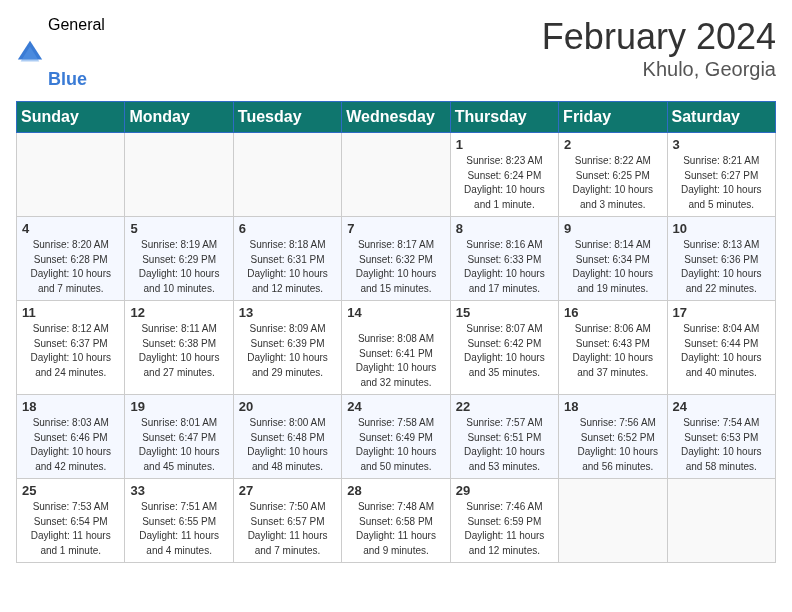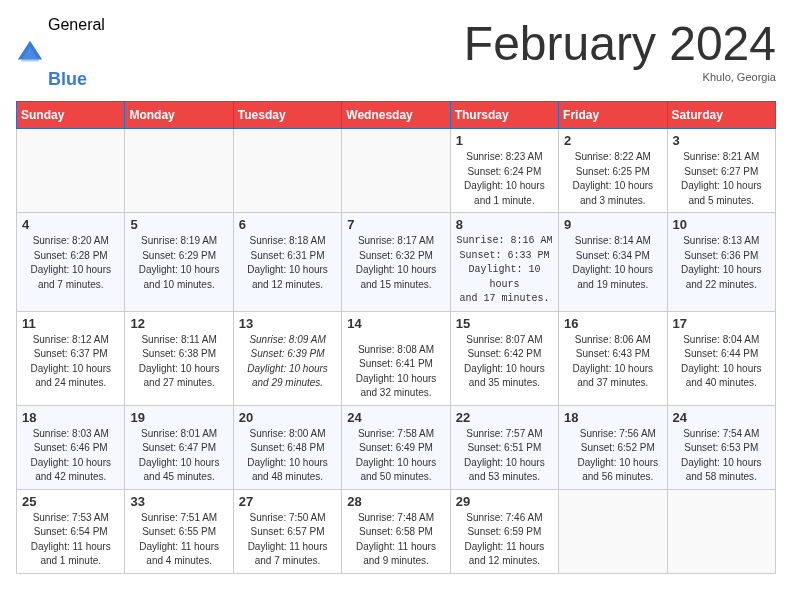--- a/index.html
+++ b/index.html
@@ -33,37 +33,37 @@
       color: #3a7bd5;
     }
     .logo-icon {
       width: 28px;
       height: 28px;
     }
     .title-block {
       text-align: right;
     }
     .title-month {
-      font-size: 48px;
+      font-size: 36px;
       font-weight: 300;
       color: #333;
     }
     .title-location {
-      font-size: 11px;
+      font-size: 20px;
       color: #555;
     }
     table {
       width: 100%;
       border-collapse: collapse;
       table-layout: fixed;
     }
     th {
-      background-color: #ef4444;
+      background-color: #0f766e;
       color: #fff;
-      font-size: 12px;
+      font-size: 16px;
       font-weight: bold;
       padding: 6px 4px;
       text-align: left;
       border: 1px solid #2e6bc4;
     }
     td {
       border: 1px solid #ccc;
       vertical-align: top;
       padding: 4px 5px;
       height: 80px;
@@ -177,21 +177,21 @@
         </td>
         <td>
           <div class="day-number">7</div>
           <div class="day-info" style="white-space: pre-line;">Sunrise: 8:17 AM
 Sunset: 6:32 PM
 Daylight: 10 hours
 and 15 minutes.</div>
         </td>
         <td>
           <div class="day-number">8</div>
-          <div class="day-info" style="white-space: pre-line; font-family: Liberation Mono, monospace;">Sunrise: 8:16 AM
+          <div class="day-info" style="white-space: pre-line;">Sunrise: 8:16 AM
 Sunset: 6:33 PM
 Daylight: 10 hours
 and 17 minutes.</div>
         </td>
         <td>
           <div class="day-number">9</div>
           <div class="day-info" style="white-space: pre-line;">Sunrise: 8:14 AM
 Sunset: 6:34 PM
 Daylight: 10 hours
 and 19 minutes.</div>
@@ -214,21 +214,21 @@
         </td>
         <td>
           <div class="day-number">12</div>
           <div class="day-info" style="white-space: pre-line;">Sunrise: 8:11 AM
 Sunset: 6:38 PM
 Daylight: 10 hours
 and 27 minutes.</div>
         </td>
         <td>
           <div class="day-number">13</div>
-          <div class="day-info" style="white-space: pre-line; font-style: italic;">Sunrise: 8:09 AM
+          <div class="day-info" style="white-space: pre-line;">Sunrise: 8:09 AM
 Sunset: 6:39 PM
 Daylight: 10 hours
 and 29 minutes.</div>
         </td>
         <td>
           <div class="day-number">14</div>
           <div class="day-info" style="white-space: pre-line; margin-top: 12px;">Sunrise: 8:08 AM
 Sunset: 6:41 PM
 Daylight: 10 hours
 and 32 minutes.</div>

